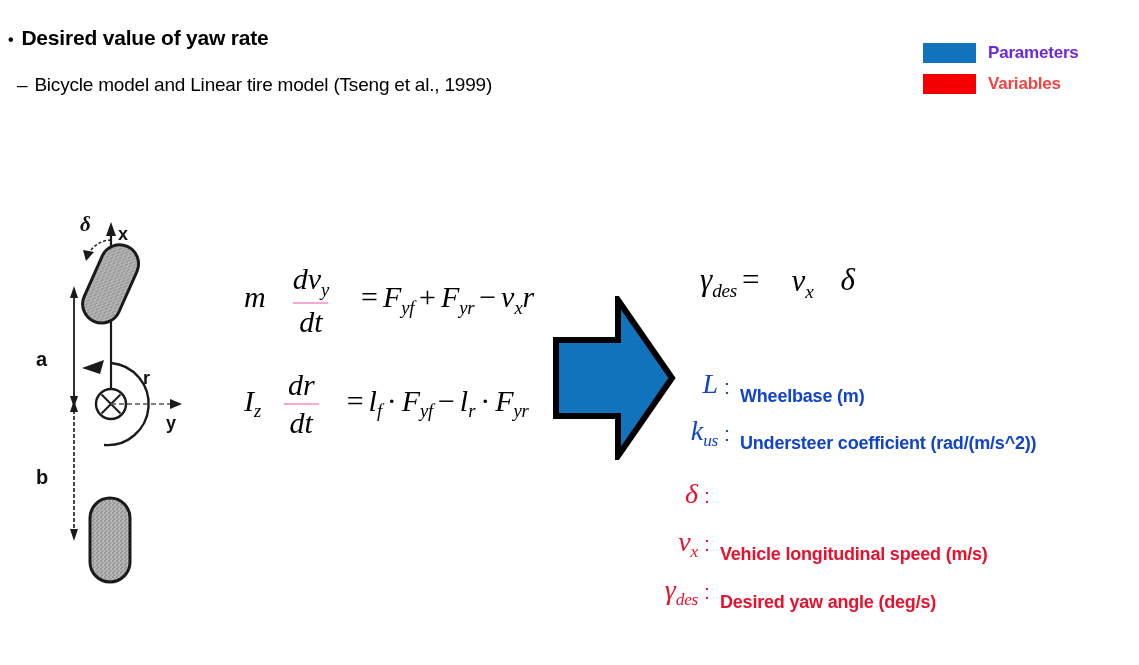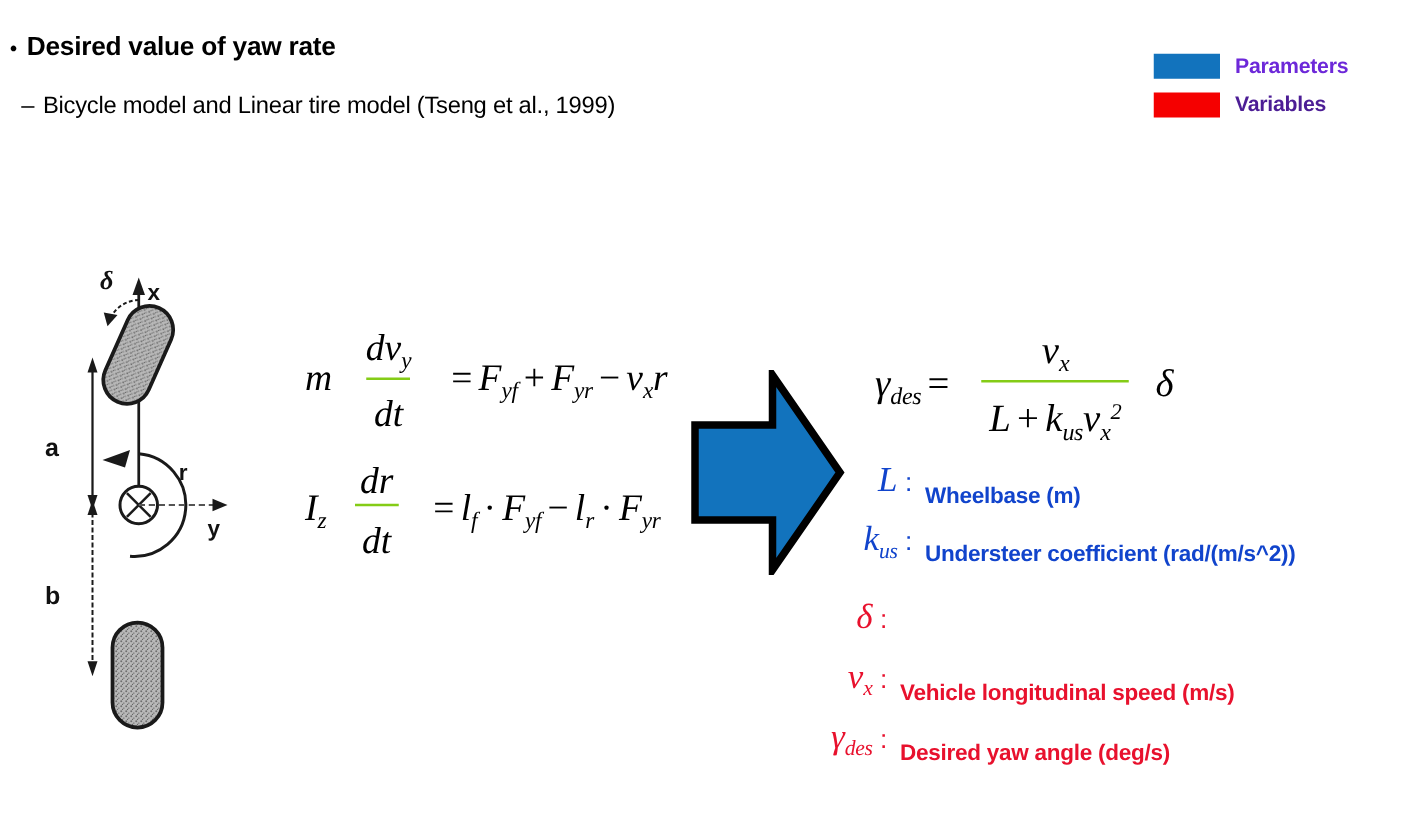--- a/index.html
+++ b/index.html
@@ -98,22 +98,22 @@
     display: inline-flex;
     flex-direction: column;
     align-items: center;
     vertical-align: middle;
     margin: 0 21px;
   }
   .frac .num {
     padding: 0 6px 1px 6px;
   }
   .frac .den {
-    padding: 11px 6px 0 6px;
-    border-top: 2px solid #84cc16;
+    padding: 1px 6px 0 6px;
+    border-top: 2px solid #f9a8d4;
   }
 
   
   #equation-1 {
     position: absolute;
     left: 244px;
     top: 262px;
     font-size: 30px;
   }
   #equation-2 {
@@ -219,21 +219,21 @@
   <span>Bicycle model and Linear tire model (Tseng et al., 1999)</span>
 </div>
 
 <div id="legend">
   <div class="legend-row">
     <div class="legend-swatch" style="background:#1273bd"></div>
     <div class="legend-label" style="color:#6d28d9">Parameters</div>
   </div>
   <div class="legend-row">
     <div class="legend-swatch" style="background:#f50000"></div>
-    <div class="legend-label" style="color:#4c1d95">Variables</div>
+    <div class="legend-label" style="color:#ef4444">Variables</div>
   </div>
 </div>
 
 <div id="bicycle-diagram">
   <svg width="200" height="382" viewBox="0 0 200 382">
     <defs>
       <pattern id="tireTexture" width="4" height="4" patternUnits="userSpaceOnUse">
         <rect width="4" height="4" fill="#b9b9b9"></rect>
         <circle cx="1" cy="1" r="0.8" fill="#6f6f6f"></circle>
         <circle cx="3" cy="2.6" r="0.7" fill="#8a8a8a"></circle>
@@ -303,21 +303,20 @@
 
 <div id="transform-arrow">
   <svg width="124" height="164" viewBox="0 0 124 164">
     <polygon points="4,44 66,44 66,4 120,82 66,160 66,120 4,120" fill="#1273bd" stroke="#000000" stroke-width="6" stroke-linejoin="miter"></polygon>
   </svg>
 </div>
 
 <div class="math" id="equation-result">
   <span>γ</span><span class="sub">des</span><span class="op">=</span><span class="frac">
     <span class="num"><span>v</span><span class="sub">x</span></span>
-    <span class="den"><span>L</span><span class="op">+</span><span>k</span><span class="sub">us</span><span>v</span><span class="sub">x</span><span class="sup">2</span></span>
   </span><span>δ</span>
 </div>
 
 <div class="def-list" id="params-list">
   <div class="def-row">
     <span class="def-sym"><span>L</span><span class="sub"></span></span>
     <span class="def-colon">:</span>
     <span class="def-text">Wheelbase (m)</span>
   </div>
   <div class="def-row">

